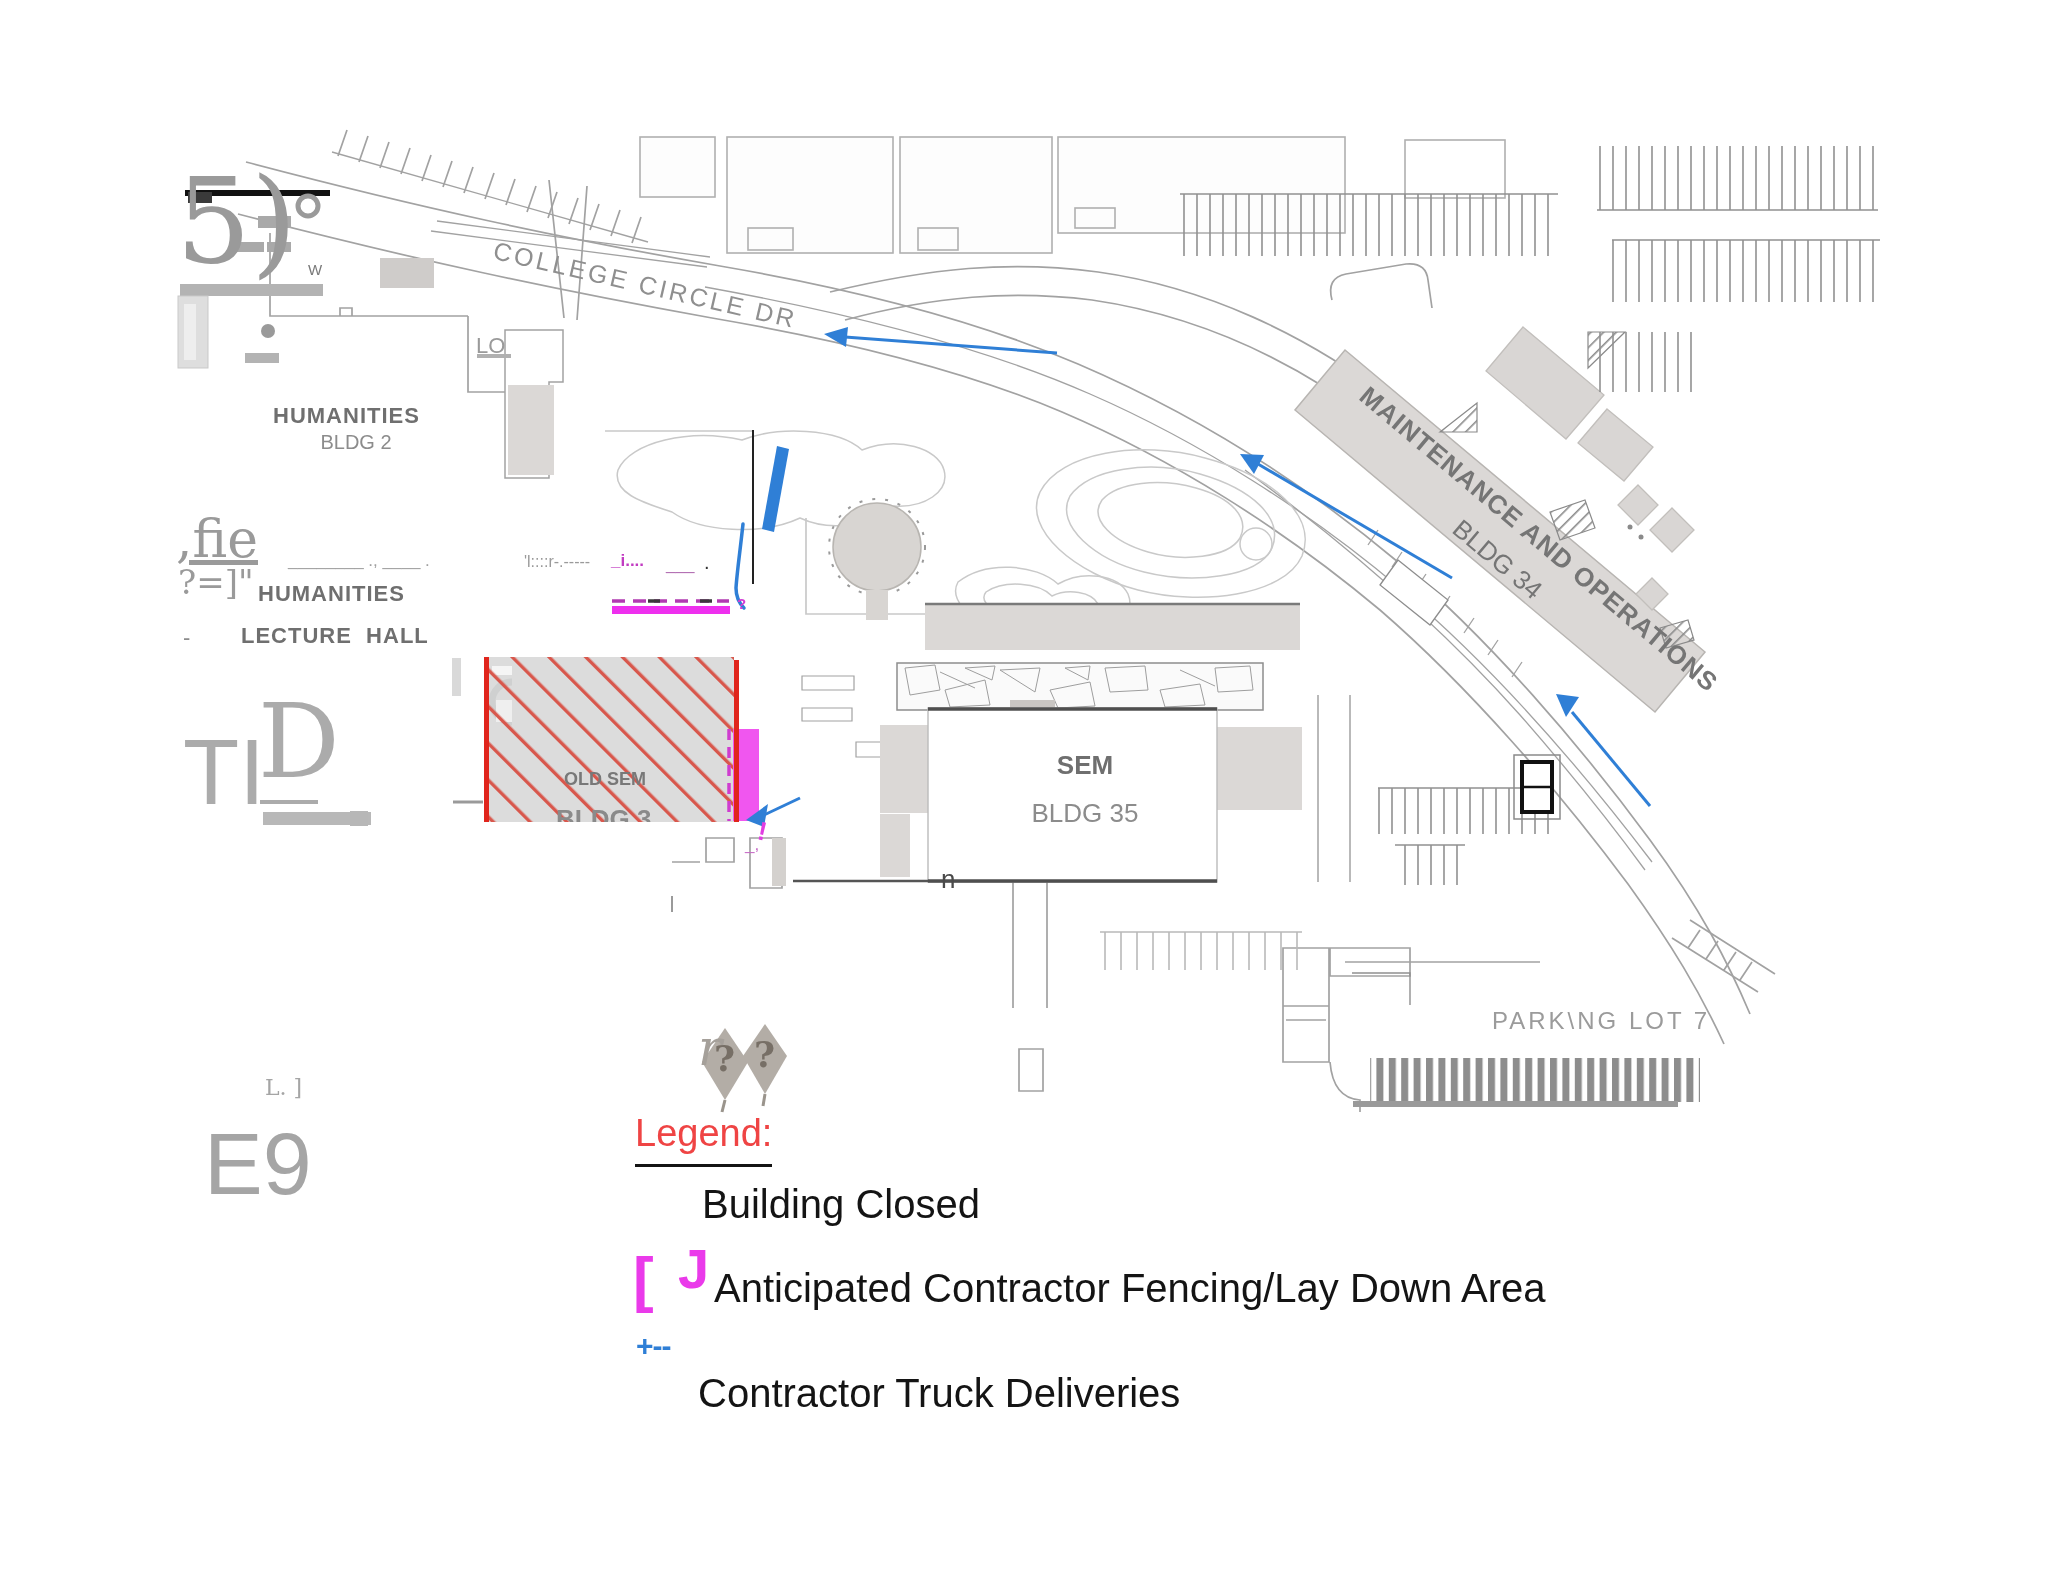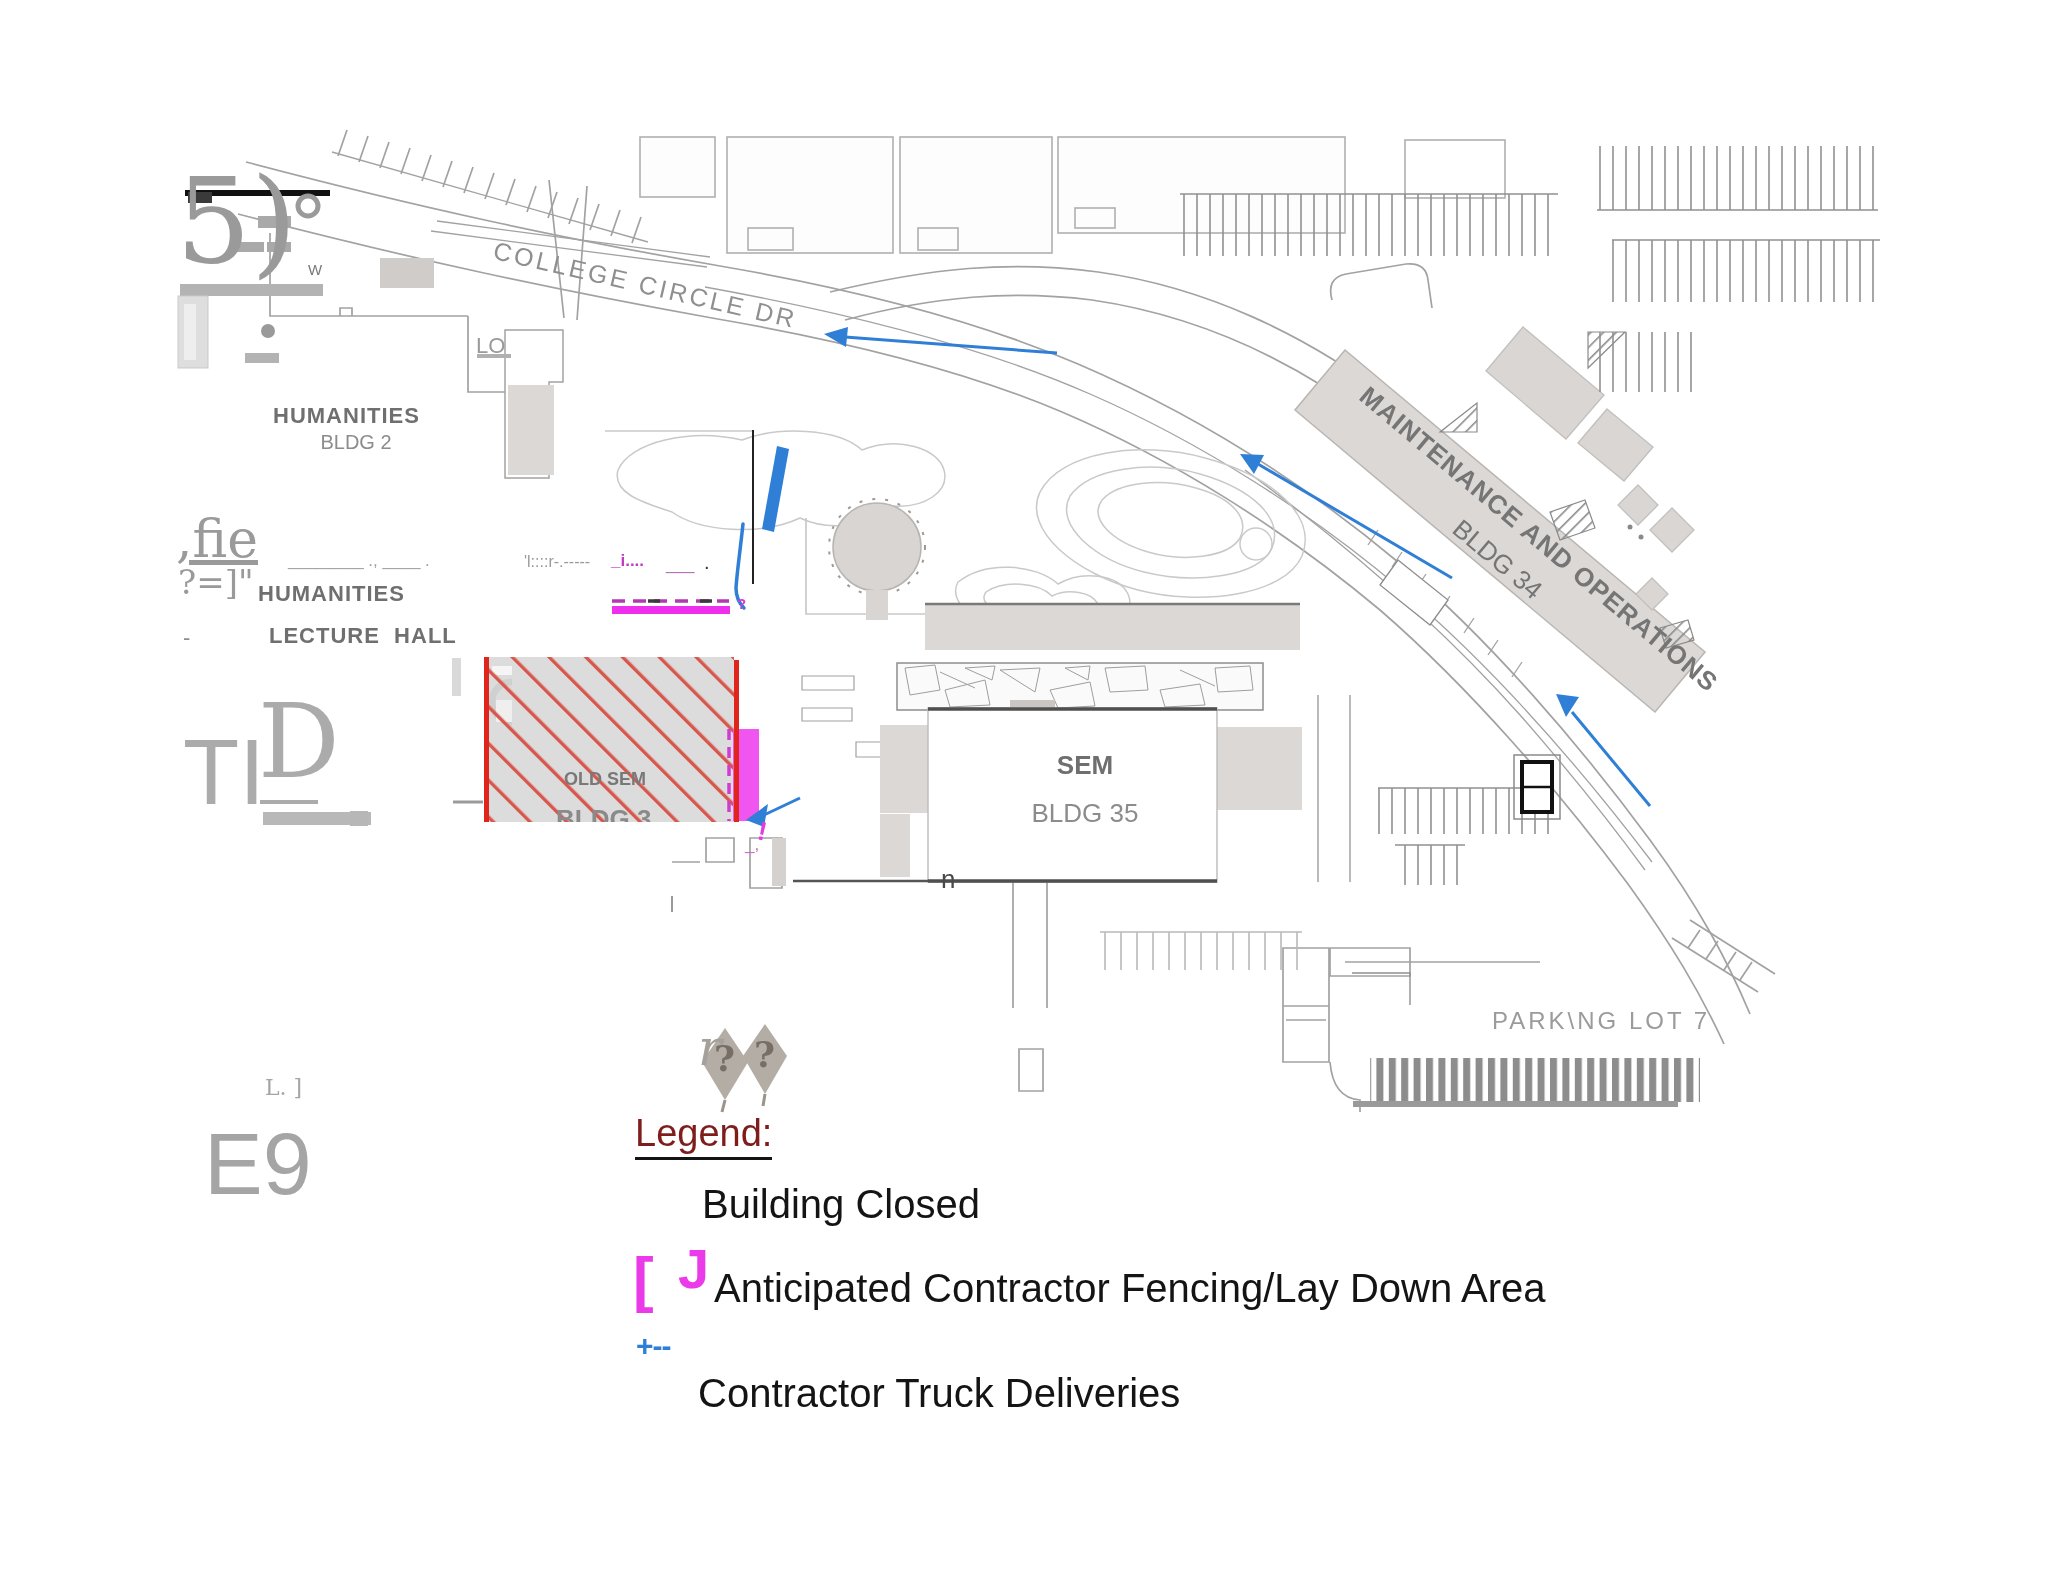--- a/index.html
+++ b/index.html
@@ -10,21 +10,21 @@
        font-family:"Liberation Sans",sans-serif;}
   .bold{font-weight:bold;}
   .serif{font-family:"DejaVu Serif","Liberation Serif",serif;}
   .gray{color:#9a9a9a;}
   .map-bldg-lbl{font-size:22px;font-weight:bold;letter-spacing:1px;color:#6f6f6f;}
   .map-sub-lbl{font-size:20px;color:#8c8c8c;}
   .legend-text{font-size:40px;color:#141414;}
   .rot40{transform:rotate(40deg);transform-origin:left top;}
   .rot13{transform:rotate(13deg);transform-origin:left top;}
   .clip{overflow:hidden;}
-  .pre{white-space:pre;margin-left:28px;}
+  .pre{white-space:pre;}
 </style>
 </head>
 <body>
 
 <div class="stage">
 
   <svg width="2048" height="1583" viewBox="0 0 2048 1583">
     <defs>
       <pattern id="pt13" width="13" height="64" patternUnits="userSpaceOnUse">
         <path d="M1,0V64" stroke="#909090" stroke-width="1.6"></path>
@@ -281,21 +281,21 @@
   <div class="lbl" style="left:204px;top:1118px;font-size:88px;color:#a5a5a5;">E9</div>
   <div class="lbl serif" style="left:698px;top:1022px;font-size:50px;font-style:italic;color:#a5a09a;">r</div>
   <div class="lbl serif bold" style="left:714px;top:1040px;font-size:36px;color:#776f66;">?</div>
   <div class="lbl serif bold" style="left:754px;top:1036px;font-size:36px;color:#776f66;">?</div>
   <div class="lbl" style="left:941px;top:866px;font-size:26px;color:#4a4a4a;">n</div>
   <div class="lbl bold" style="left:737px;top:596px;font-size:15px;color:#d43cd4;">?</div>
   <div class="lbl bold" style="left:758px;top:818px;font-size:26px;color:#e13ce1;transform:rotate(12deg);">!</div>
   <div class="lbl" style="left:745px;top:836px;font-size:17px;color:#c76ac7;">_,</div>
 
   <div>
-    <div class="lbl" style="left:635px;top:1114px;font-size:38px;color:#7f1d1d;border-bottom:3px solid #141414;padding-bottom:3px;">Legend:</div>
+    <div class="lbl" style="left:635px;top:1114px;font-size:38px;color:#ef4444;border-bottom:3px solid #141414;padding-bottom:10px;">Legend:</div>
 
     <div class="lbl legend-text" style="left:702px;top:1183px;">Building Closed</div>
 
     <div class="lbl bold" style="left:633px;top:1246px;font-size:62px;color:#ea3aea;">[</div>
     <div class="lbl bold" style="left:678px;top:1240px;font-size:56px;color:#ea3aea;">J</div>
     <div class="lbl legend-text" style="left:714px;top:1258px;margin-top:9px;">Anticipated Contractor Fencing/Lay Down Area</div>
 
     <div class="lbl bold" style="left:636px;top:1330px;font-size:30px;color:#2f7fd6;letter-spacing:-1px;">+--</div>
     <div class="lbl legend-text" style="left:698px;top:1372px;text-align:center;">Contractor Truck Deliveries</div>
   </div>

